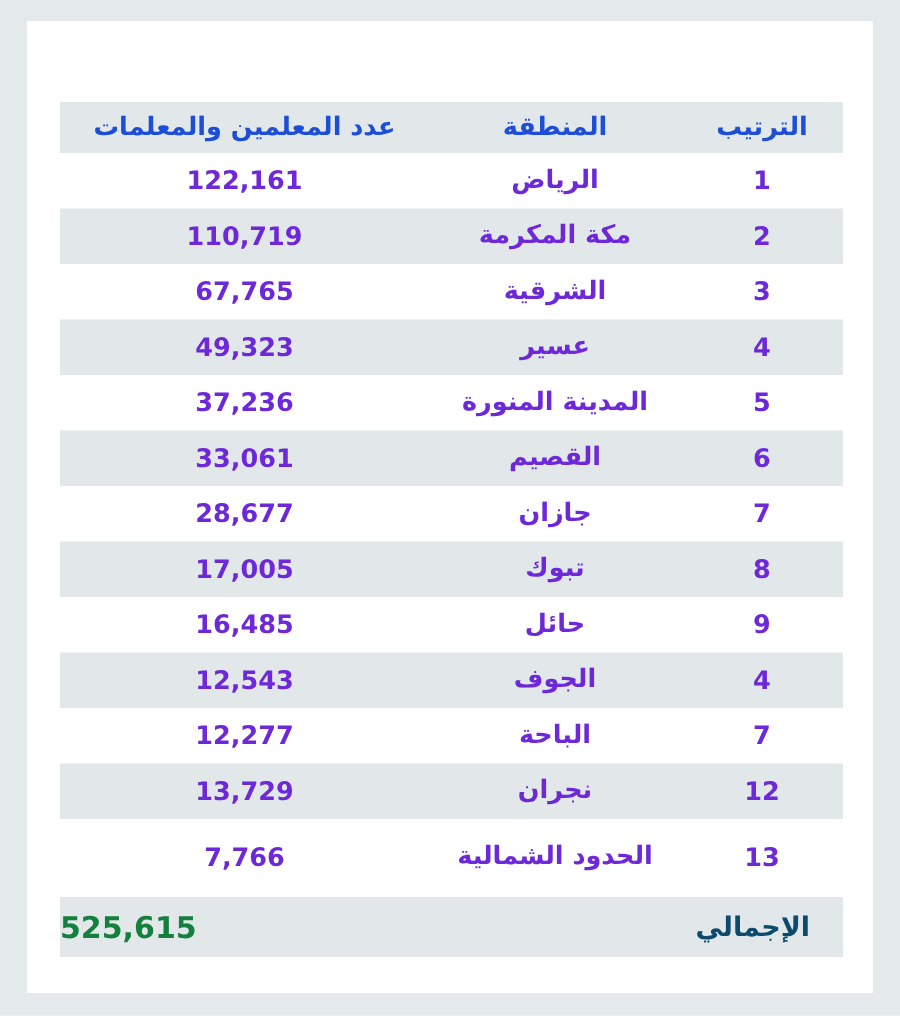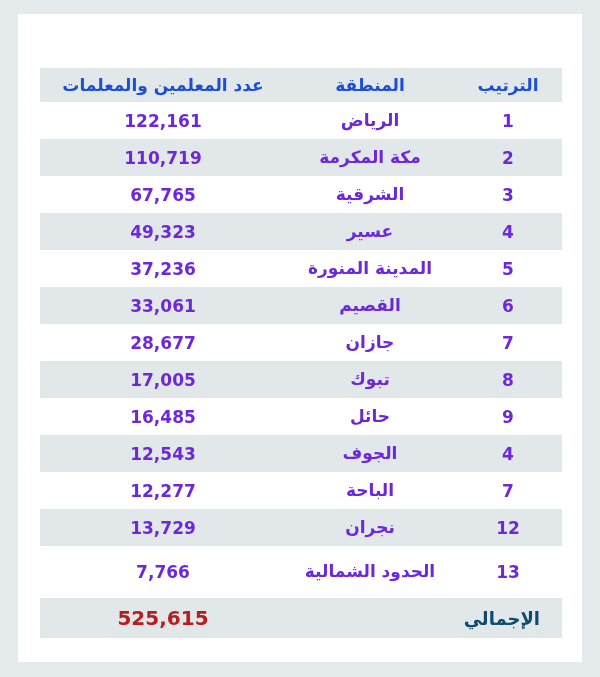--- a/index.html
+++ b/index.html
@@ -131,22 +131,22 @@
   }
   .total-label-inner {
     display: block;
     padding-right: 0px;
     margin-right: 22px;
     text-align: right;
   }
   .total-count {
     font-size: 20px;
     font-weight: bold;
-    color: #b91c1c;
-    text-align: center;
+    color: #15803d;
+    text-align: left;
   }
 </style>
 </head>
 <body>
 
 <div class="infographic">
 
   <div class="card"></div>
 
 

